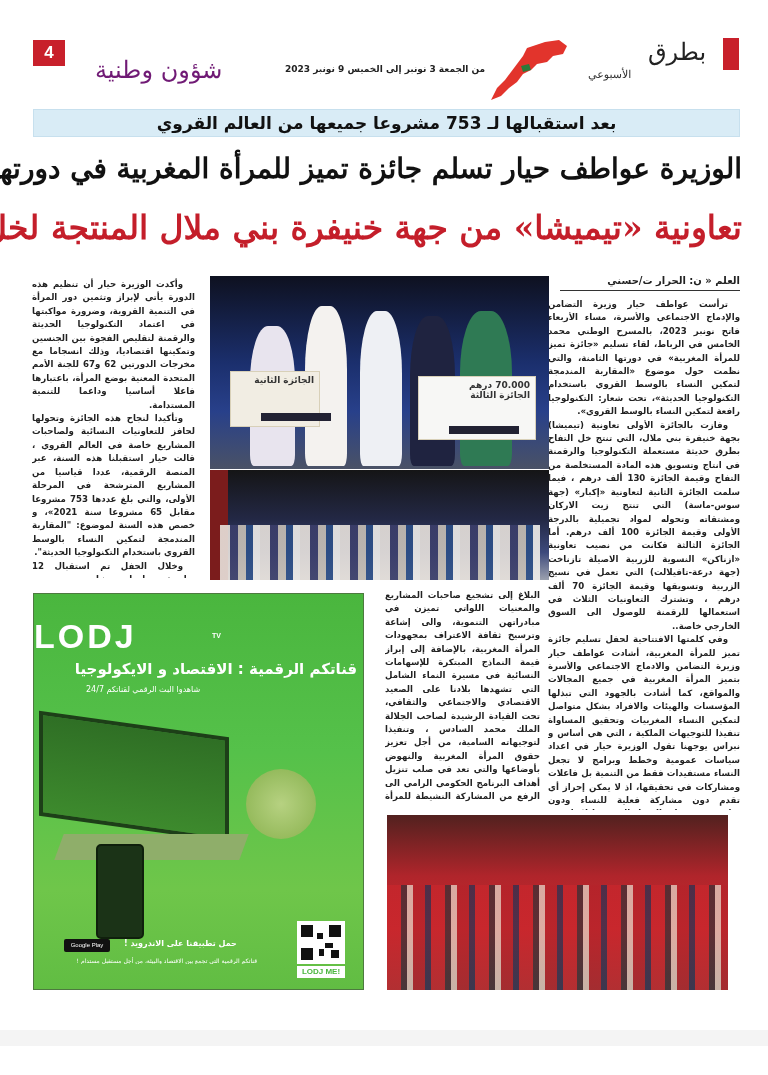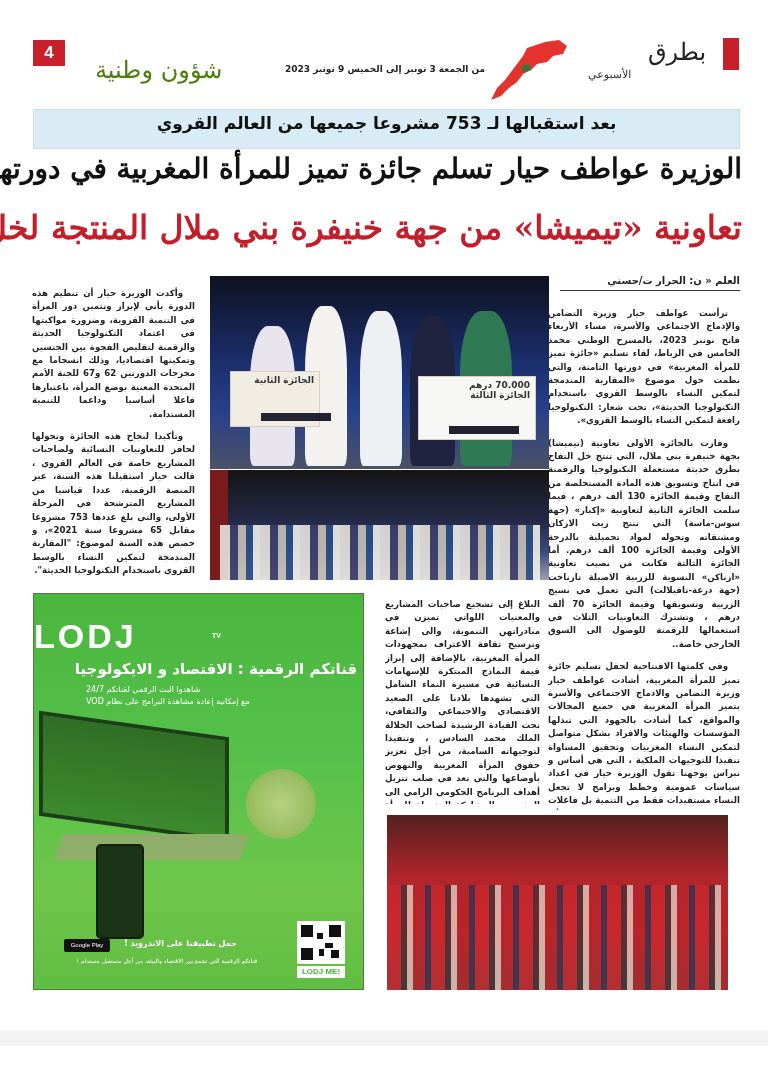--- a/index.html
+++ b/index.html
@@ -1,36 +1,36 @@
 <!DOCTYPE html>
 <html><head>
 <meta charset="utf-8">
 <style>
   * { box-sizing: border-box; margin: 0; padding: 0; }
   html, body { width: 768px; height: 1075px; background: #ffffff; overflow: hidden; }
   body { position: relative; font-family: "DejaVu Sans", sans-serif; color: #1a1a1a; }
 
   
   .page-num { position: absolute; left: 33px; top: 40px; width: 32px; height: 26px; background: #c8202b; color: #fff; font: bold 17px "Liberation Sans", sans-serif; text-align: center; line-height: 26px; }
-  .section-title { position: absolute; left: 95px; top: 56px; font: 24px "DejaVu Serif", serif; color: #4d7c0f; direction: rtl; }
+  .section-title { position: absolute; left: 95px; top: 56px; font: 24px "DejaVu Serif", serif; color: #701a75; direction: rtl; }
   .issue-date { position: absolute; left: 285px; top: 64px; font: bold 9px "DejaVu Sans", sans-serif; color: #222; direction: rtl; white-space: nowrap; }
   .map { position: absolute; left: 487px; top: 38px; width: 92px; height: 64px; }
   .weekly { position: absolute; left: 588px; top: 68px; font: 11px "DejaVu Serif", serif; color: #333; }
   .masthead { position: absolute; left: 648px; top: 38px; font: 24px "DejaVu Serif", serif; color: #222; direction: rtl; }
   .mast-bar { position: absolute; left: 723px; top: 38px; width: 16px; height: 32px; background: #c8202b; }
 
   
-  .kicker { position: absolute; left: 33px; top: 109px; width: 707px; height: 40px; background: #d9ecf6; border: 1px solid #c7e0ee; text-align: center; direction: rtl; font: bold 17px "DejaVu Sans", sans-serif; line-height: 27px; color: #111; }
+  .kicker { position: absolute; left: 33px; top: 109px; width: 707px; height: 28px; background: #d9ecf6; border: 1px solid #c7e0ee; text-align: center; direction: rtl; font: bold 17px "DejaVu Sans", sans-serif; line-height: 27px; color: #111; }
 
   .headline1 { position: absolute; left: 30px; top: 152px; width: 712px; text-align: center; direction: rtl; font: bold 28px "DejaVu Serif", serif; color: #111; letter-spacing: -1px; white-space: nowrap; }
   .headline2 { position: absolute; left: 30px; top: 208px; width: 712px; text-align: center; direction: rtl; font: bold 33px "DejaVu Serif", serif; color: #c41e2a; letter-spacing: -1.5px; white-space: nowrap; }
 
   
   .col { position: absolute; direction: rtl; text-align: justify; font: bold 8.6px/13.4px "DejaVu Sans", sans-serif; color: #222; overflow: hidden; }
-  .col p { text-indent: 12px; margin-top: 9px; }
+  .col p { text-indent: 12px; }
   .col-right { left: 548px; top: 298px; width: 192px; height: 512px; }
   .byline { position: absolute; left: 560px; top: 275px; width: 180px; direction: rtl; font: bold 10px "DejaVu Sans", sans-serif; color: #222; border-bottom: 1.5px solid #333; padding-bottom: 4px; }
   .col-left { left: 32px; top: 278px; width: 163px; height: 300px; }
   .col-mid { left: 385px; top: 589px; width: 155px; height: 215px; }
 
   
   .photo { position: absolute; overflow: hidden; }
   .photo1 { left: 210px; top: 276px; width: 339px; height: 193px; background: linear-gradient(180deg,#0e1120 0%,#1b2f6d 45%,#28408a 70%,#4a5266 100%); }
   .photo2 { left: 210px; top: 470px; width: 339px; height: 110px; background: linear-gradient(180deg,#151516 0%,#232845 45%,#3d4a7c 75%,#9ba0ae 100%); }
   .photo3 { left: 387px; top: 815px; width: 341px; height: 175px; background: linear-gradient(180deg,#52211f 0%,#b0252b 35%,#c92a2f 65%,#6f4a44 100%); }
@@ -121,21 +121,20 @@
 <div class="photo photo3">
   <div style="position:absolute;left:0;top:70px;width:341px;height:105px;background:repeating-linear-gradient(90deg,#c8262c 0 14px,#3b2f35 14px 20px,#e5d6c8 20px 26px,#b5232a 26px 38px,#2b3152 38px 44px);opacity:0.75;"></div>
 </div>
 
 <div class="ad">
   <div class="ad-logo">LODJ</div>
   <div class="ad-tv">TV</div>
   <div class="ad-title">قناتكم الرقمية : الاقتصاد و الايكولوجيا</div>
   <div class="ad-sub">
     <div>شاهدوا البث الرقمي لقناتكم 24/7</div>
-    <div>مع إمكانية إعادة مشاهدة البرامج على نظام VOD</div>
   </div>
   <div class="laptop"></div>
   <div class="laptop-base"></div>
   <div class="glass"></div>
   <div class="phone"></div>
   <div class="gplay">Google Play</div>
   <div class="ad-cta">حمل تطبيقنا على الاندرويد !</div>
   <div class="ad-foot">قناتكم الرقمية التي تجمع بين الاقتصاد والبيئة، من أجل مستقبل مستدام !</div>
   <div class="qr">
     <div style="left:2px;top:2px;width:12px;height:12px;"></div>

